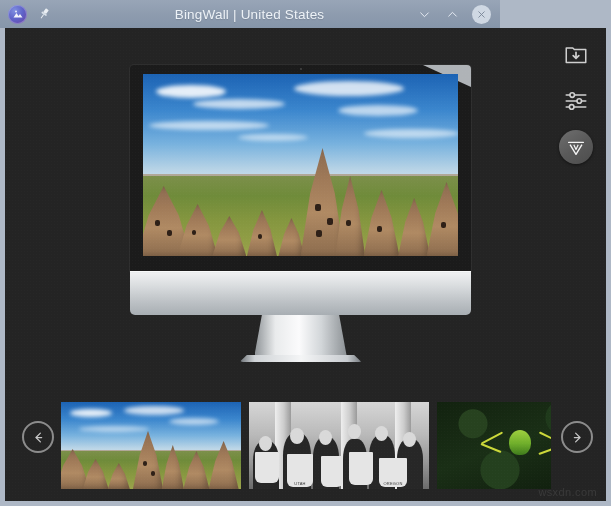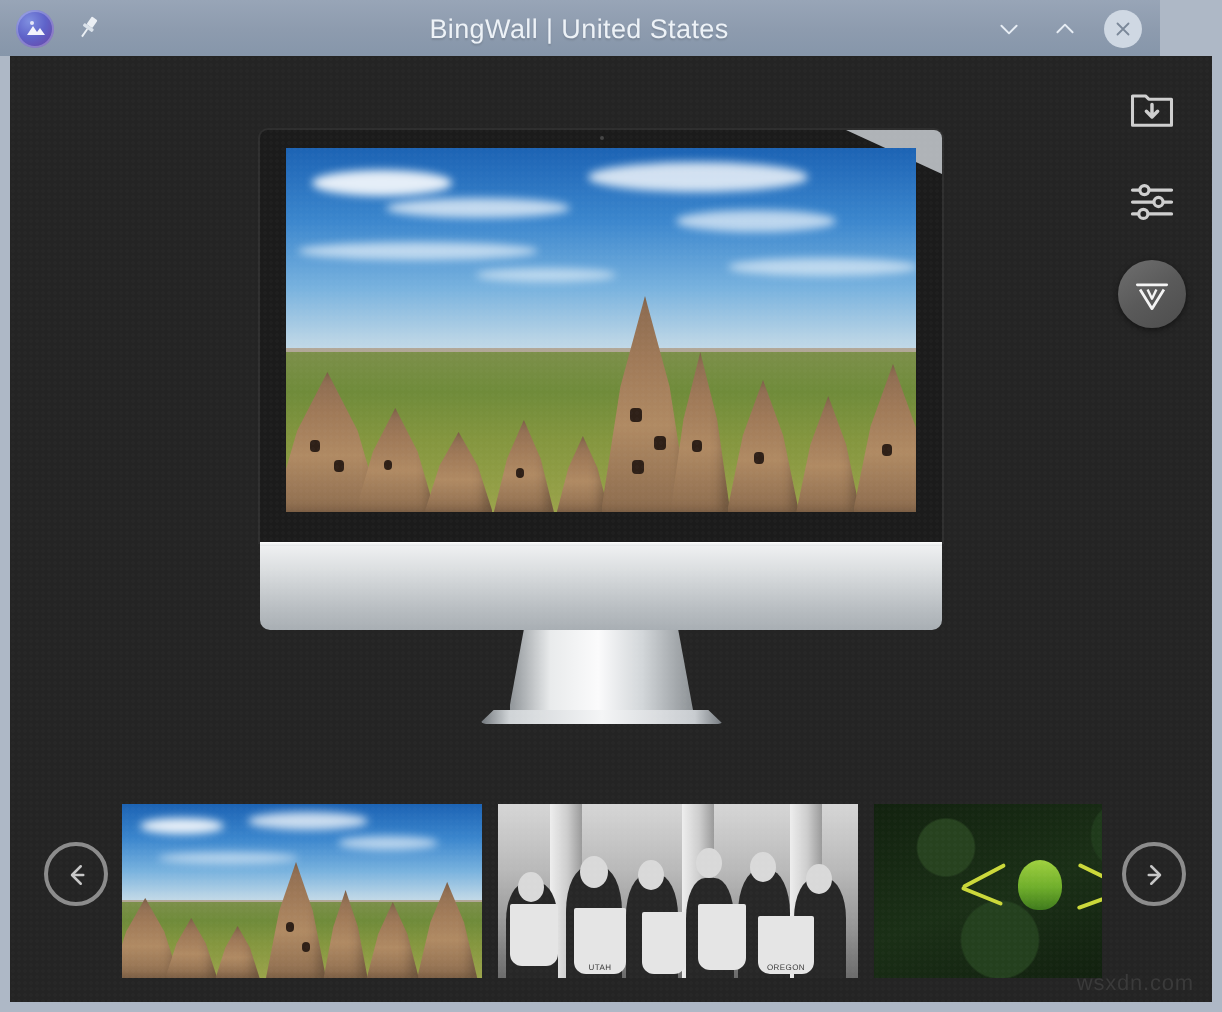--- a/index.html
+++ b/index.html
@@ -19,21 +19,21 @@
     width: 611px;
     height: 506px;
     background: #aeb8c6;
     box-sizing: border-box;
   }
 
   
   .titlebar {
     position: absolute;
     left: 0; top: 0;
-    width: 580px;
+    width: 500px;
     height: 28px;
     background: linear-gradient(180deg, #98a5b7 0%, #8d9bae 55%, #8696aa 100%);
     display: flex;
     align-items: center;
   }
   .tb-left {
     display: flex;
     align-items: center;
     gap: 9px;
     padding-left: 8px;

